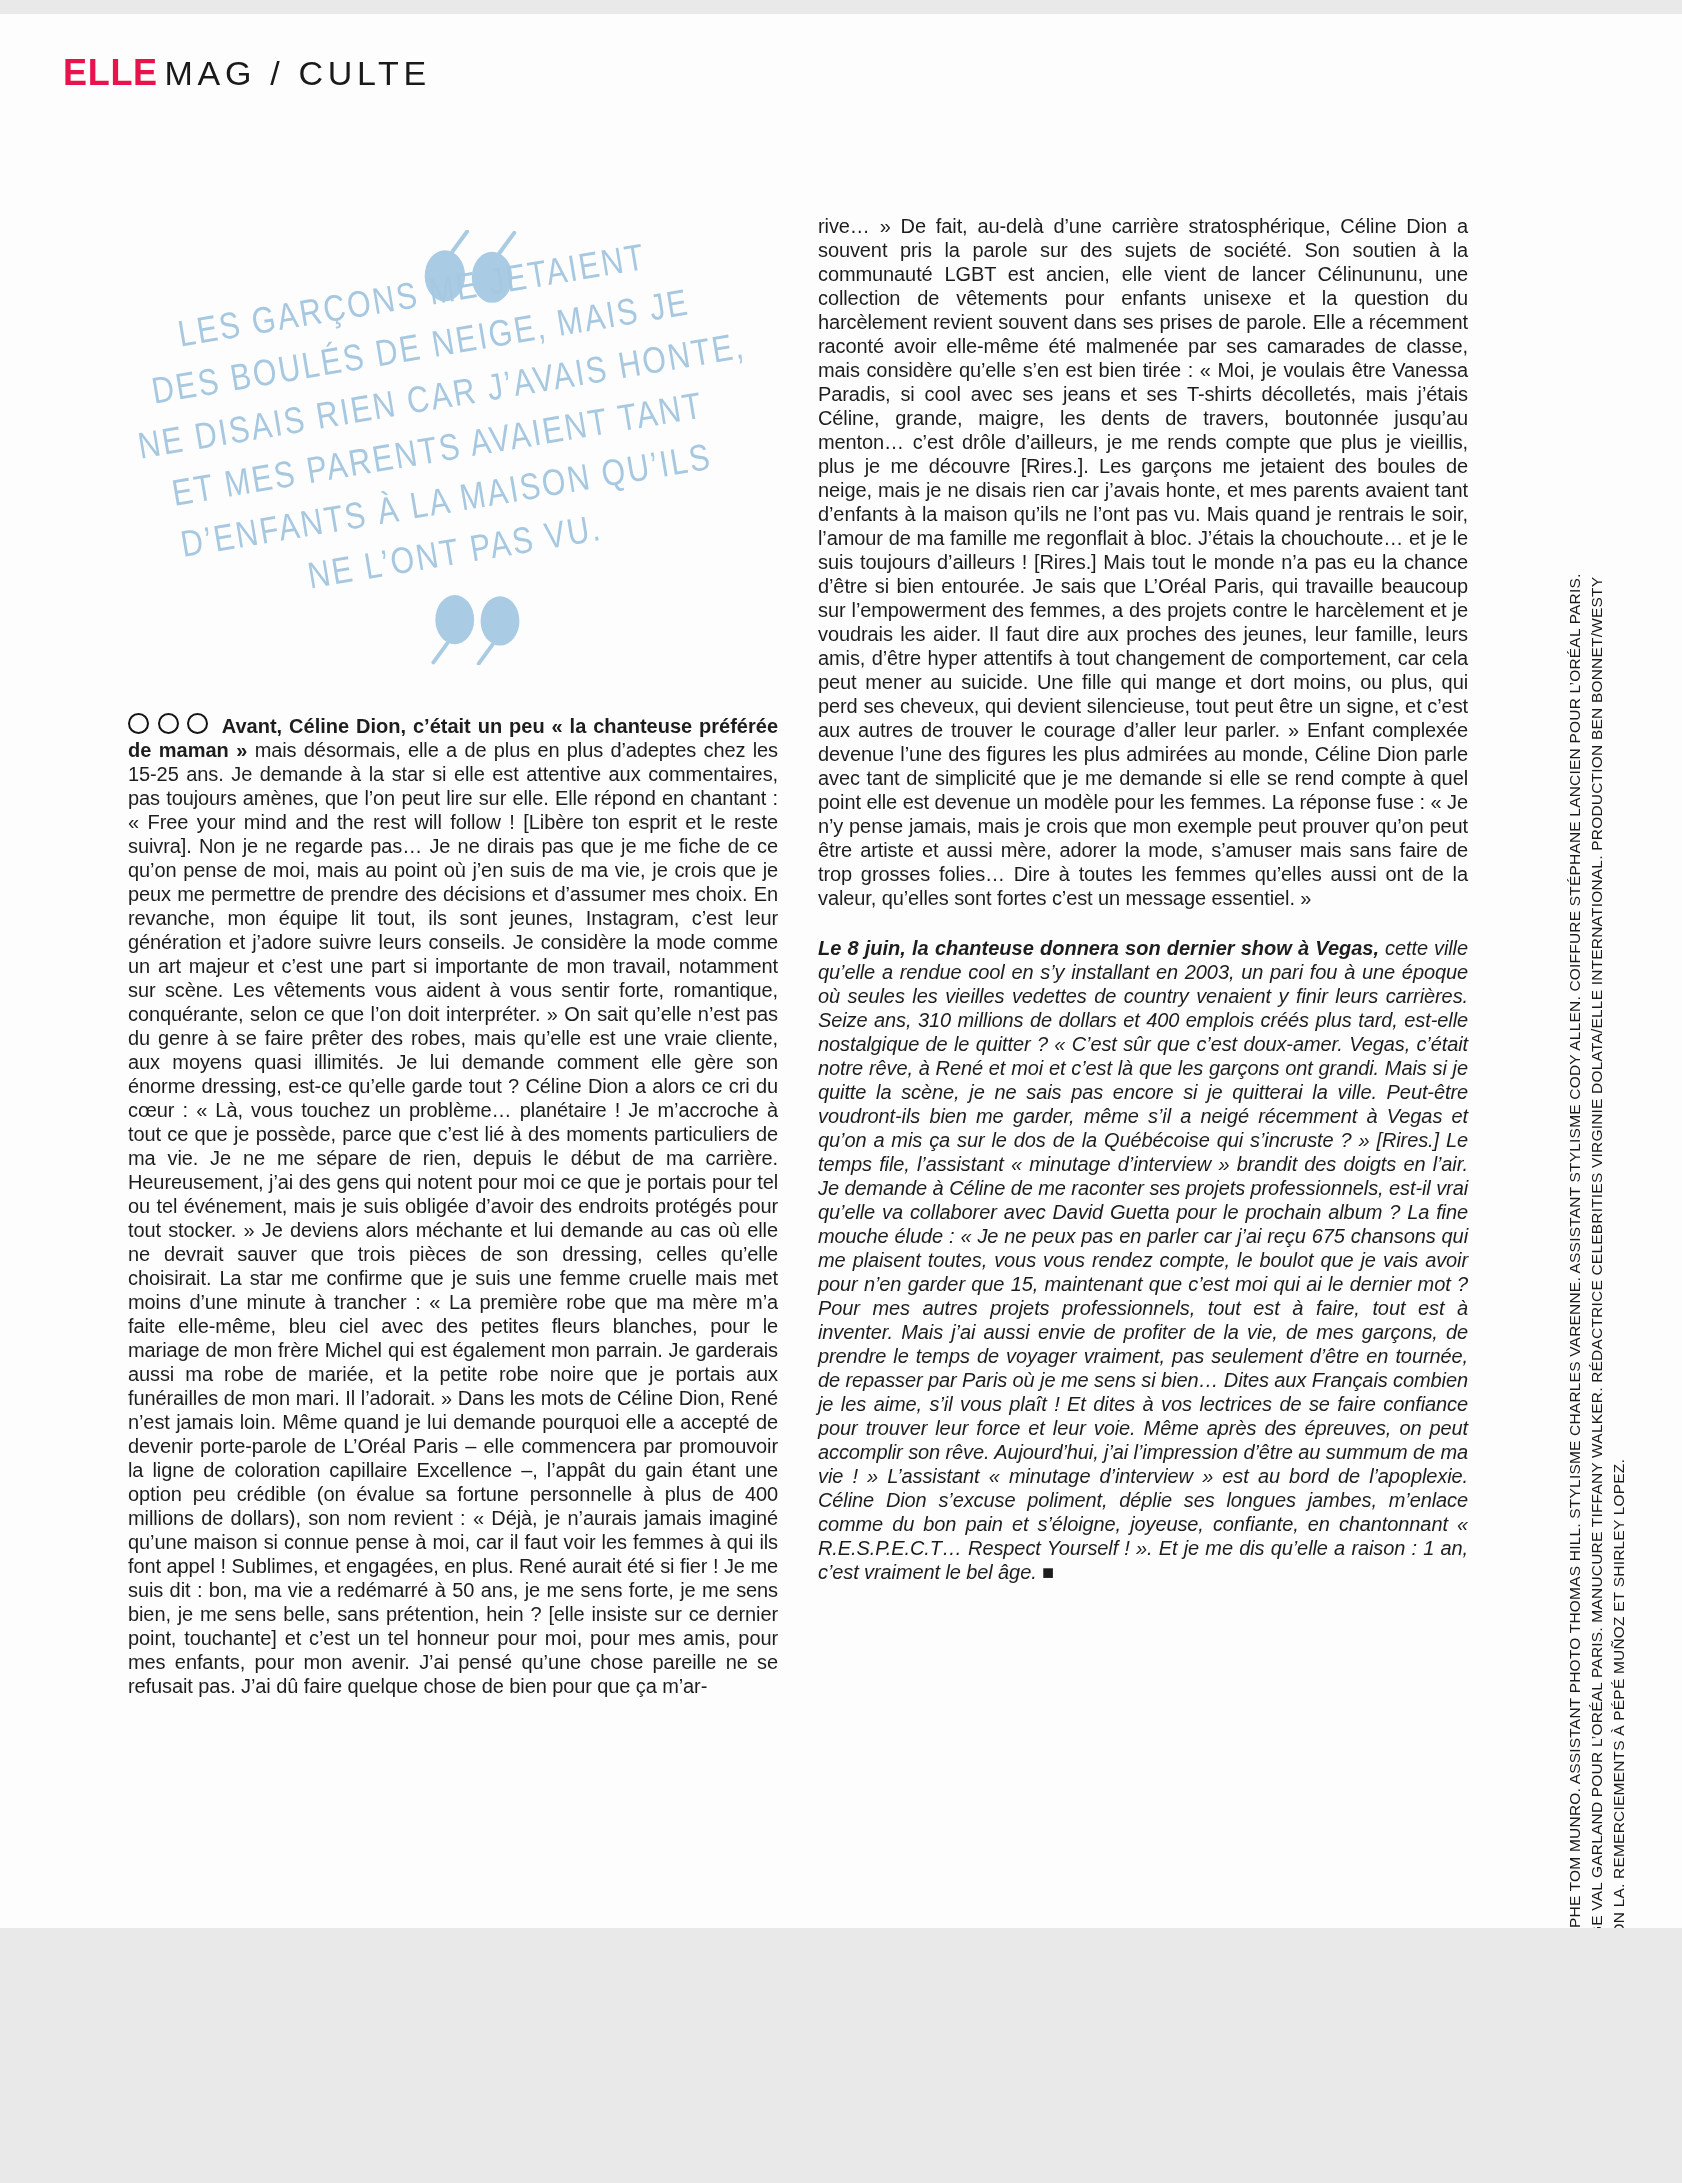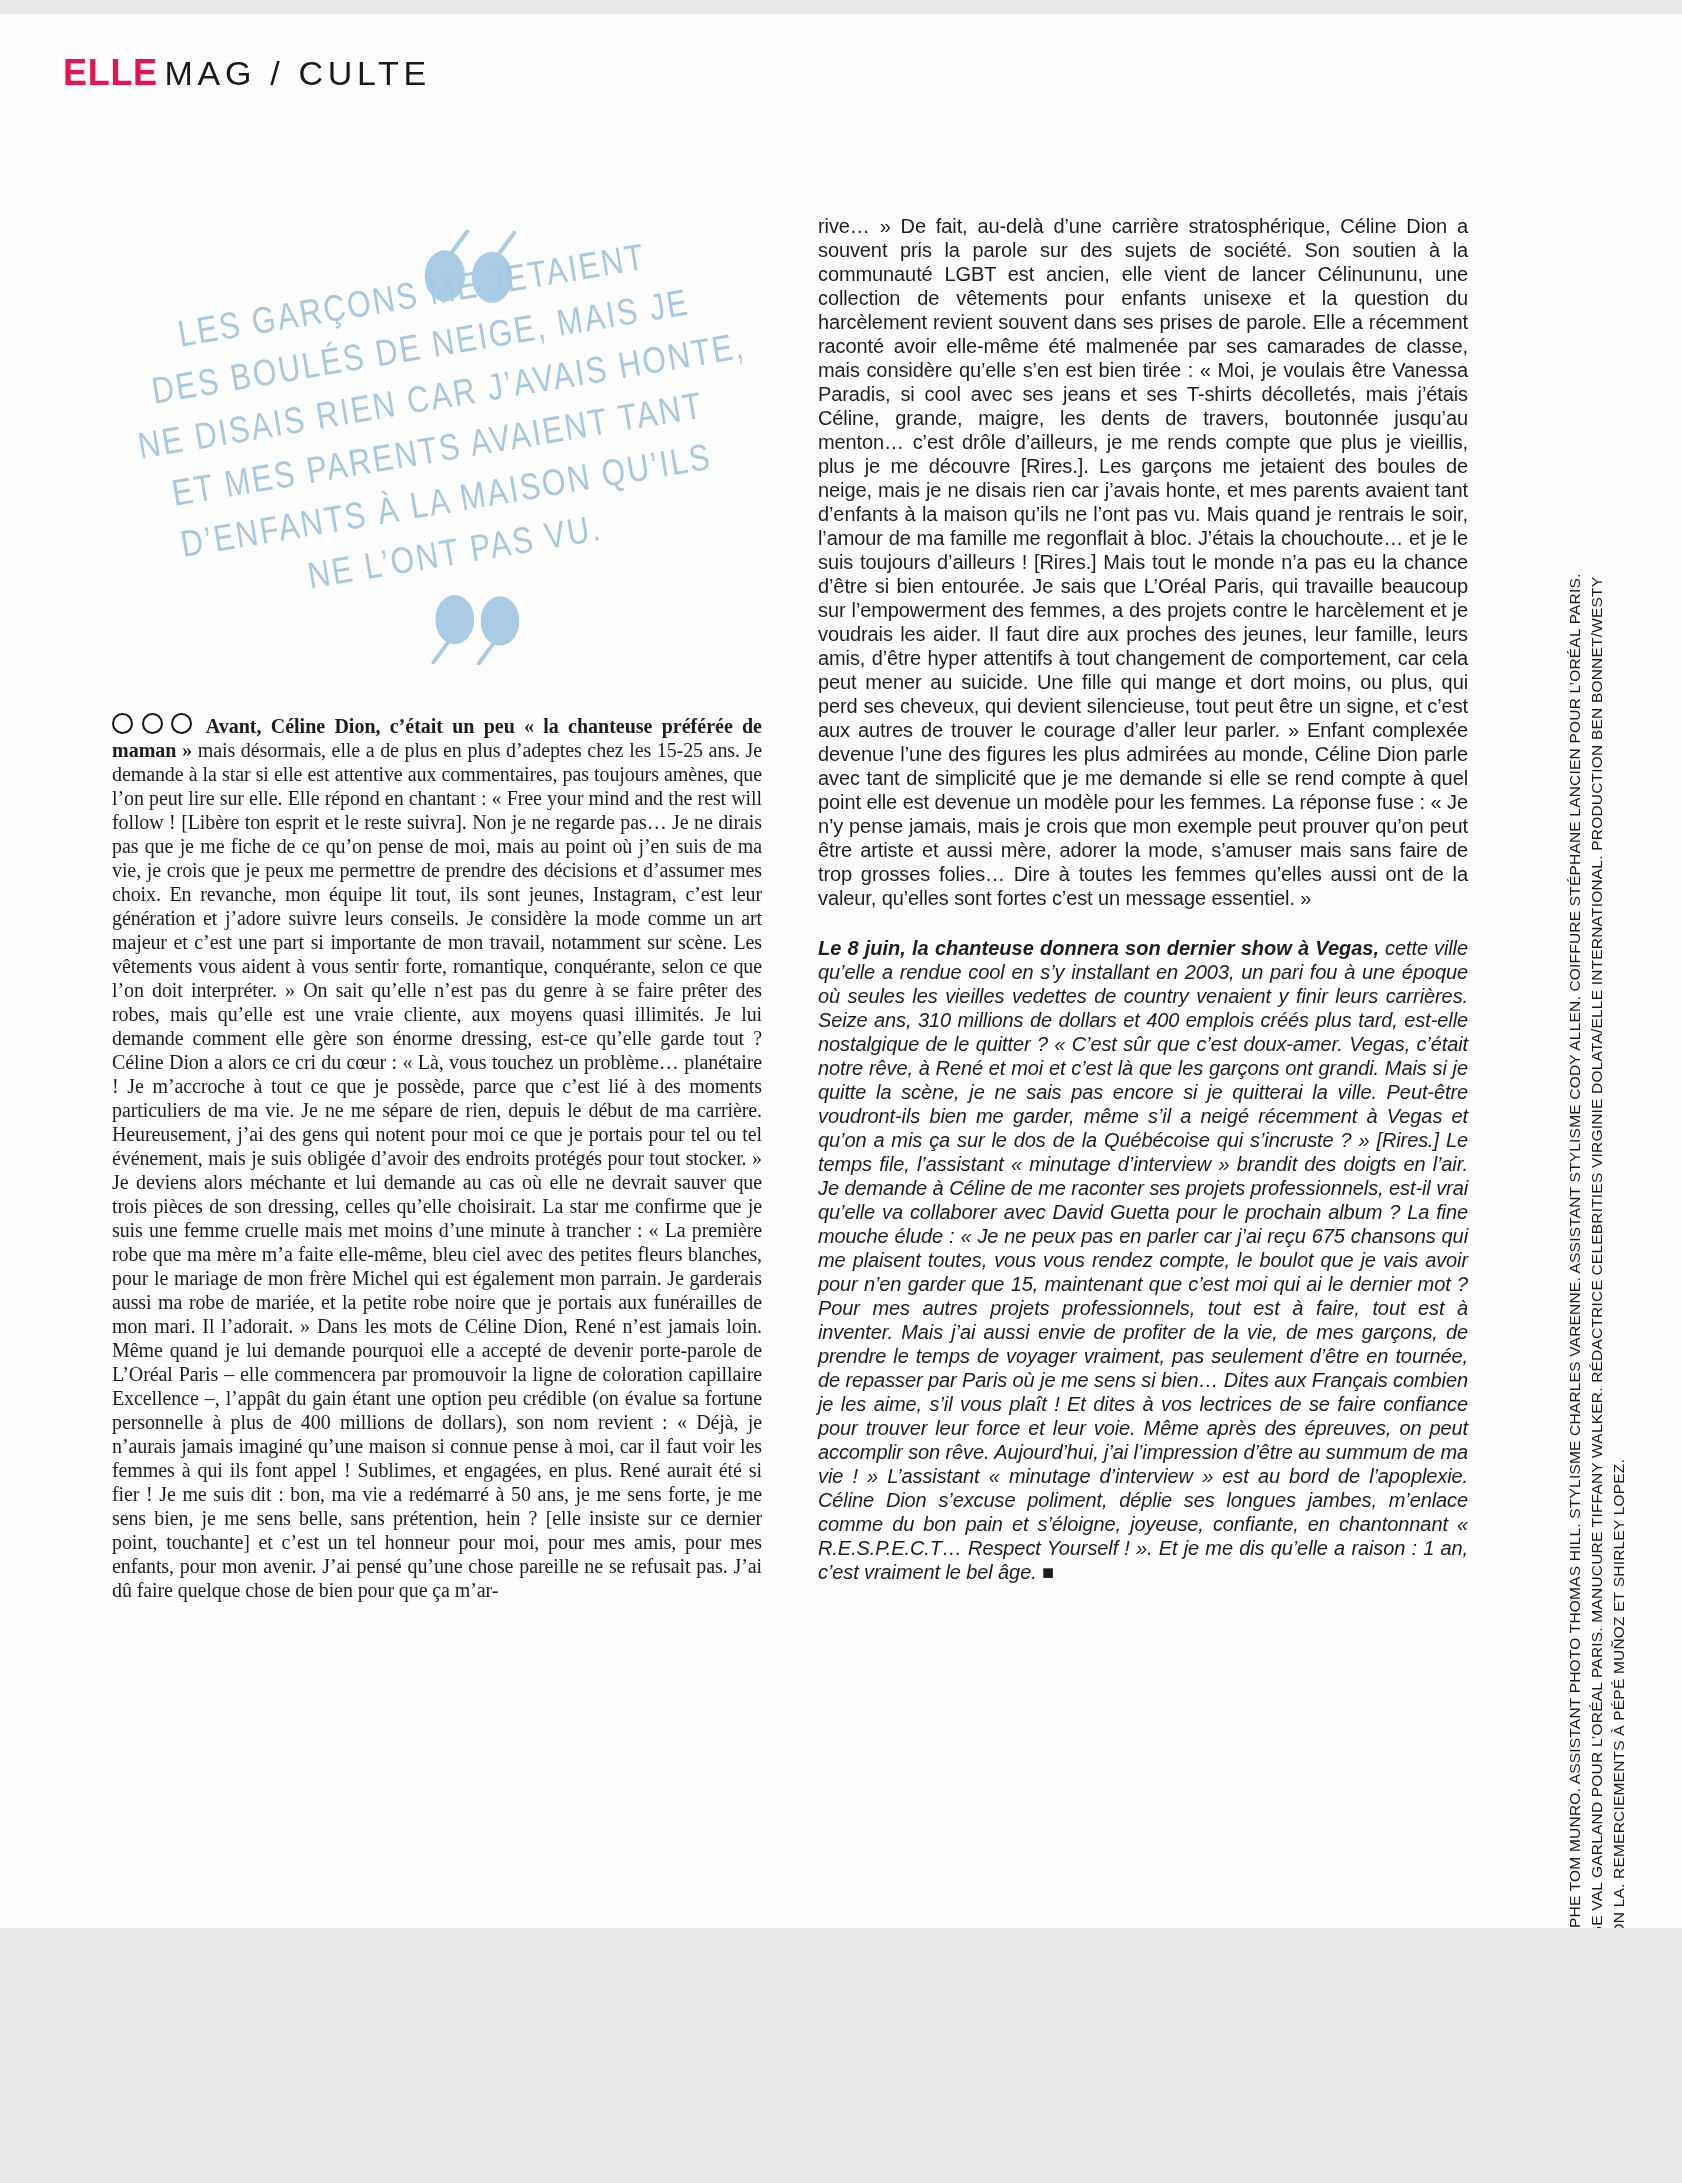--- a/index.html
+++ b/index.html
@@ -21,21 +21,21 @@
     color:#a6c8e1;white-space:nowrap;font-weight:400;}
   .qmark{position:absolute;}
   .qmark svg{display:block;}
   .q-open{left:422px;top:216px;}
   .q-close{left:425px;top:581px;transform:rotate(180deg);}
 
   
   .col{position:absolute;width:650px;text-align:justify;font-size:20px;line-height:24px;
     letter-spacing:-0.1px;color:#1d1d1d;}
   .col p{margin:0;}
-  .left-col{left:112px;top:699px;font-family:Liberation Serif, serif;}
+  .left-col{left:128px;top:699px;}
   .right-col{left:818px;top:200px;}
   .para2{margin-top:25.5px !important;font-style:italic;}
   .lead-bold,.subhead-bold{font-weight:700;letter-spacing:0;}
   .circ{display:inline-block;width:17px;height:17px;border:2px solid #141414;border-radius:50%;
     margin-right:8.7px;vertical-align:-1.3px;}
   .circ:last-of-type{margin-right:13.4px;}
   .end-mark{letter-spacing:0;}
 
   
   .credit{position:absolute;top:2004px;transform:rotate(-90deg);transform-origin:0 0;

